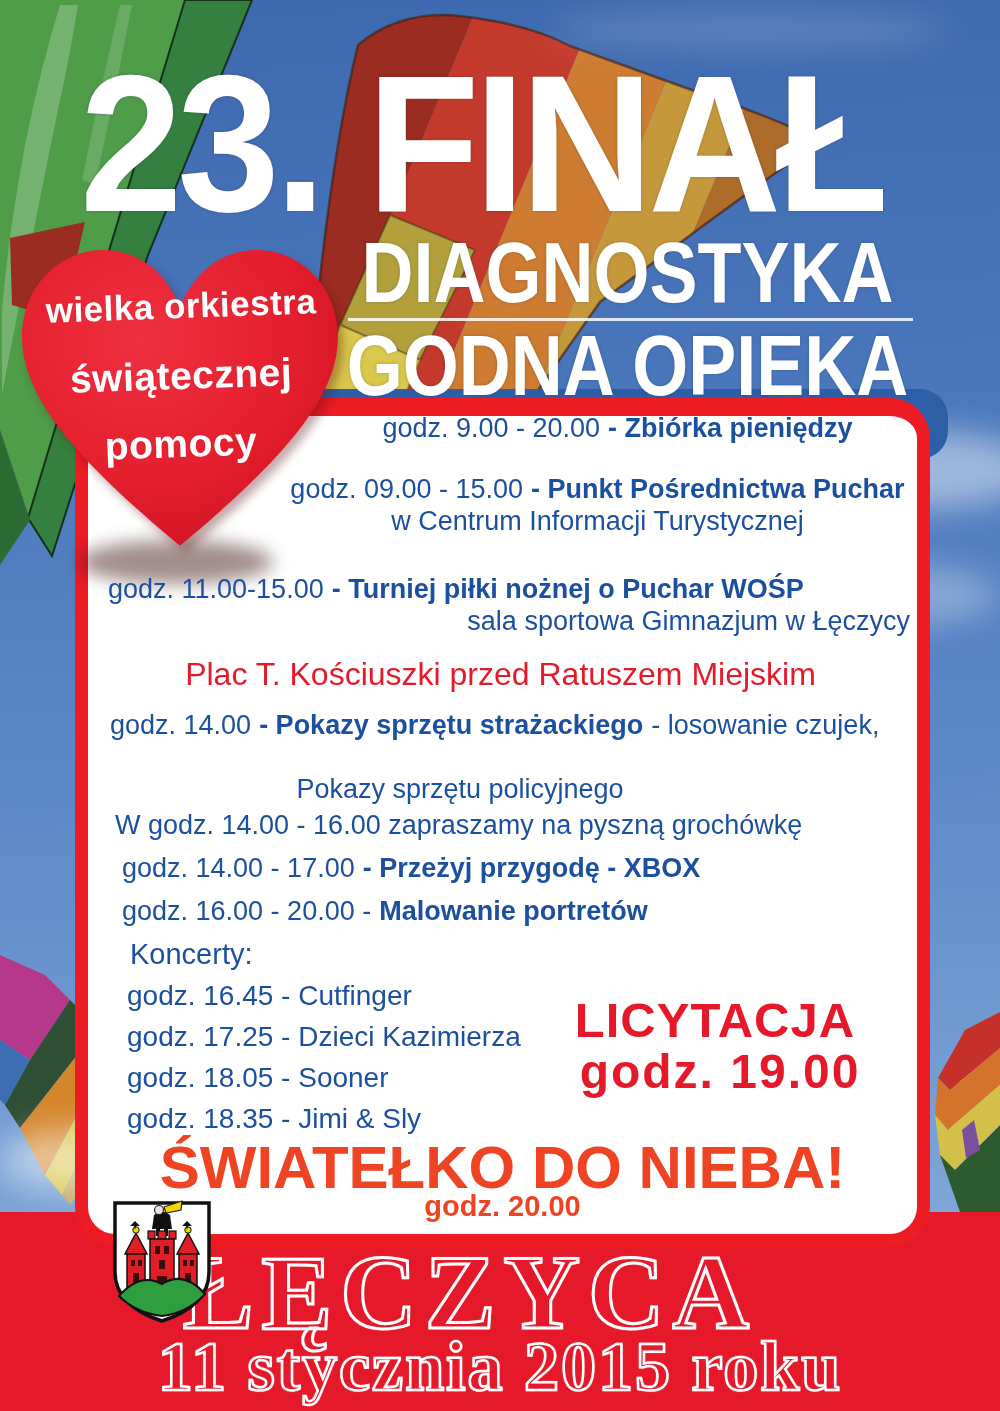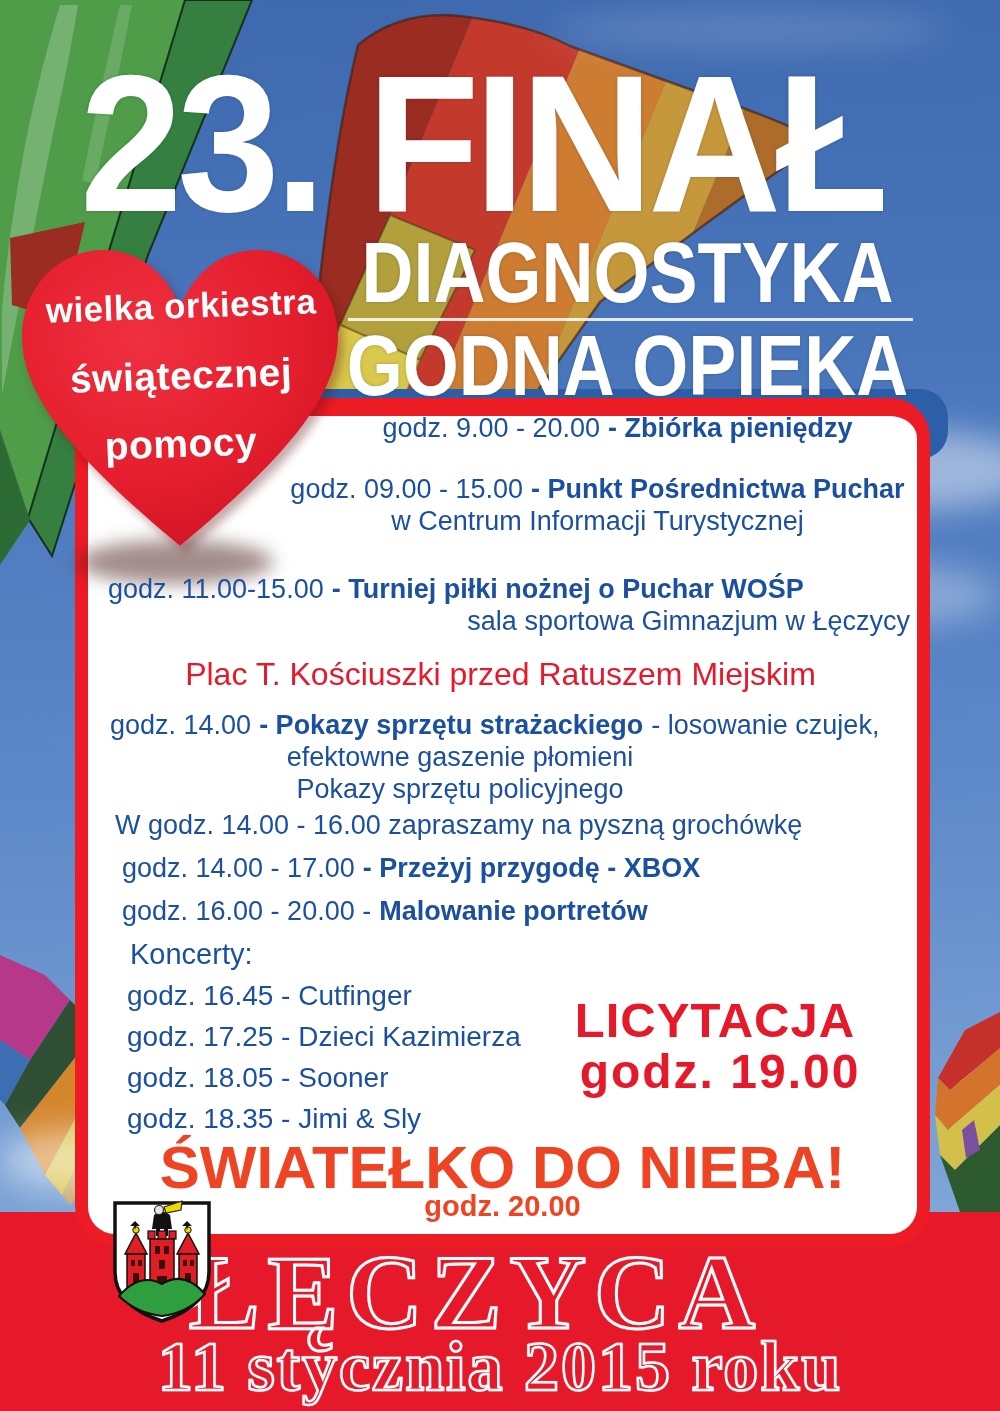--- a/index.html
+++ b/index.html
@@ -43,21 +43,21 @@
   .rgt{text-align:right;}
   .red-line{color:#e6192b;font-size:32px;text-align:center;white-space:nowrap;}
   .concert{color:#1b4f9f;font-size:28px;white-space:nowrap;}
   .big-red{color:#e6192b;font-weight:800;text-align:center;white-space:nowrap;line-height:1;margin-top:36px;}
   .big-orange{color:#ee4423;font-weight:800;text-align:center;white-space:nowrap;line-height:1;}
   
   .footer-text{color:#e6192b;-webkit-text-stroke:3px #ffffff;
     text-shadow:0 0 2px #fff,0 0 2px #fff;
     font-family:"Liberation Serif",serif;font-weight:bold;text-align:center;
     white-space:nowrap;line-height:1;}
-  #footer-city{top:1240px;left:16px;width:864px;font-size:106px;letter-spacing:8px;padding-left:28px;}
+  #footer-city{top:1240px;left:10px;width:864px;font-size:106px;letter-spacing:8px;padding-left:28px;}
   #footer-date{top:1332px;left:0;width:1000px;font-size:70px;letter-spacing:2px;
     -webkit-text-stroke:2.5px #ffffff;}
 </style>
 </head>
 <body>
 
 <div id="poster">
 
   <svg class="abs" style="top:0;left:0;z-index:1" width="1000" height="1411" viewBox="0 0 1000 1411">
     <defs>
@@ -150,21 +150,20 @@
   <div class="abs sched" style="top:574px;left:108px;width:802px;z-index:7">
     <span class="seg">godz. 11.00-15.00</span><span class="seg b">- Turniej piłki nożnej o Puchar WOŚP</span>
   </div>
   <div class="abs red-line" style="top:656px;left:88px;width:825px;z-index:7">Plac T. Kościuszki przed Ratuszem Miejskim</div>
 
   <div class="abs sched rgt" style="top:606px;left:108px;width:802px;z-index:7">sala sportowa Gimnazjum w Łęczycy</div>
 
   <div class="abs sched" style="top:710px;left:110px;width:810px;z-index:7">
     <span class="seg">godz. 14.00</span><span class="seg b">- Pokazy sprzętu strażackiego</span><span class="seg">- losowanie czujek,</span>
   </div>
-  <div class="abs sched ctr" style="top:742px;left:110px;width:700px;z-index:7">efektowne gaszenie płomieni</div>
   <div class="abs sched ctr b" style="top:774px;left:110px;width:700px;z-index:7">Pokazy sprzętu policyjnego</div>
 
   <div class="abs sched" style="top:810px;left:115px;z-index:7">W godz. 14.00 - 16.00 zapraszamy na pyszną grochówkę</div>
 
   <div class="abs sched" style="top:853px;left:122px;z-index:7">
     <span class="seg">godz. 14.00 - 17.00</span><span class="seg b">- Przeżyj przygodę - XBOX</span>
   </div>
 
   <div class="abs sched" style="top:896px;left:122px;z-index:7">
     <span class="seg">godz. 16.00 - 20.00 -</span><span class="seg b">Malowanie portretów</span>

